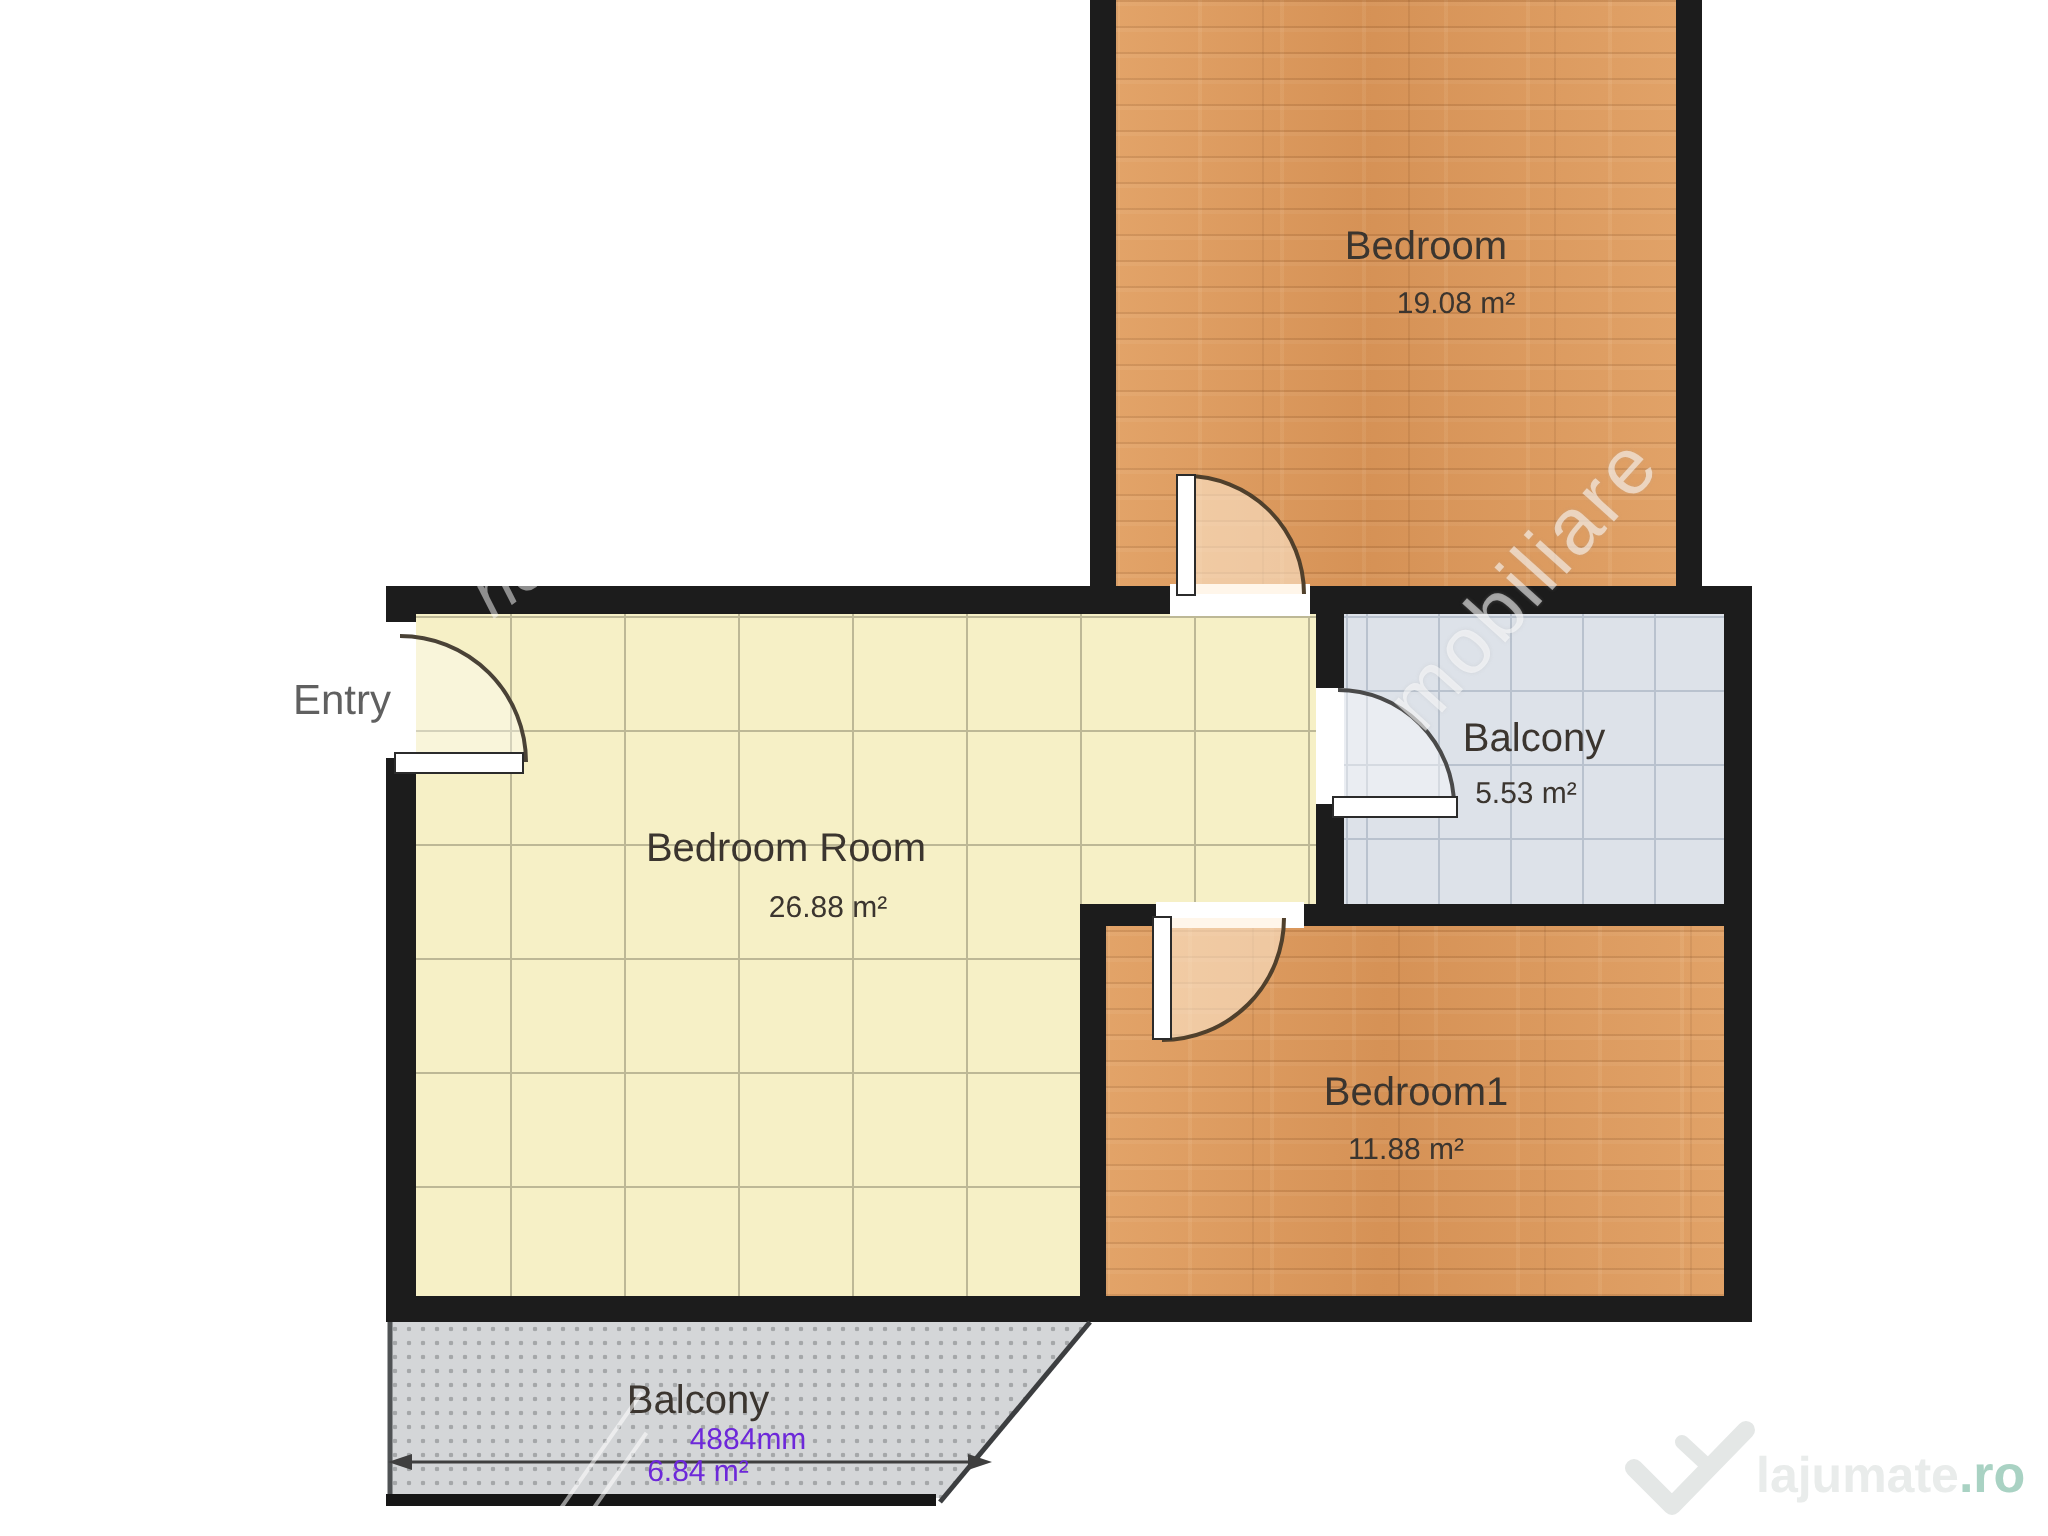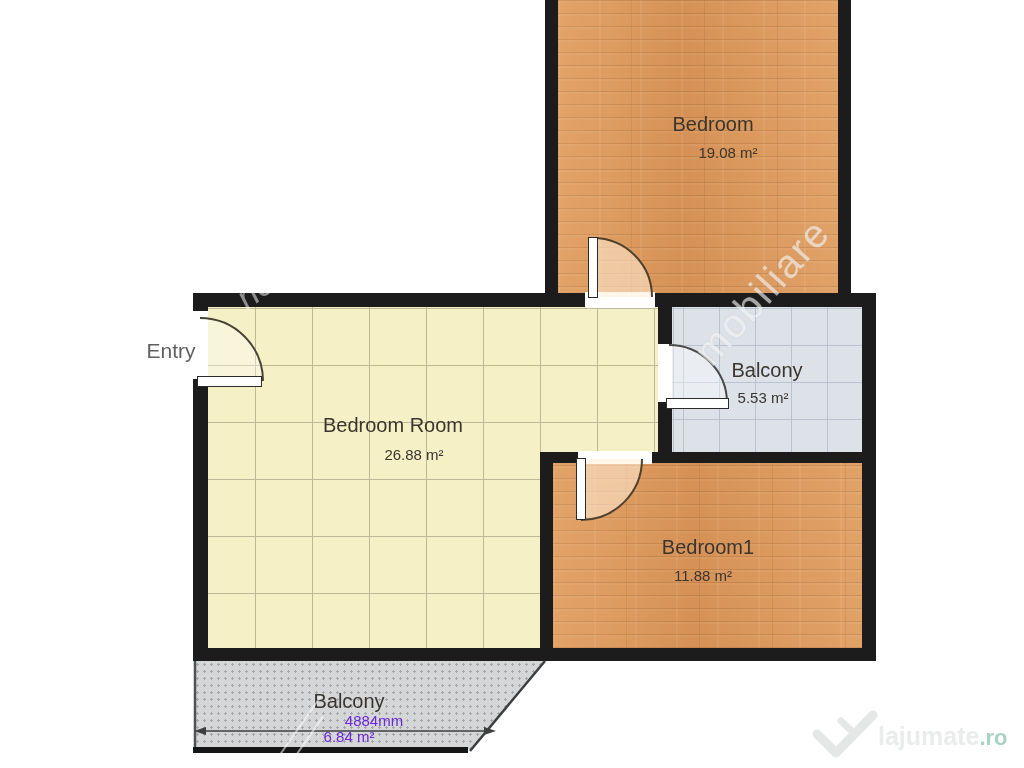--- a/index.html
+++ b/index.html
@@ -54,21 +54,21 @@
     font-size:40px;letter-spacing:2px;color:rgba(255,255,255,0.55);
     text-shadow:0 0 2px rgba(175,175,175,0.25);
   }
   .wm-script{
     transform:translate(-50%,-50%) rotate(-38deg);
     font-style:italic;font-size:34px;color:rgba(255,255,255,0.5);
   }
   .wm-stroke{background:rgba(255,255,255,0.55);transform:rotate(-55deg);}
   .brand{display:flex;align-items:baseline;}
   .brand-main{font-weight:bold;font-size:25px;color:#e9eceb;letter-spacing:0;}
-  .brand-tld{font-weight:bold;font-size:22px;color:#a9d2c3;}
+  .brand-tld{font-weight:bold;font-size:26px;color:#a9d2c3;}
   svg{pointer-events:none;}
 </style>
 </head>
 <body>
 
 <div class="abs floor-wood" style="left:558px;top:0;width:280px;height:293px;"></div>
 <div class="abs floor-tile" style="left:208px;top:307px;width:450px;height:341px;"></div>
 <div class="abs floor-bath" style="left:672px;top:307px;width:190px;height:145px;"></div>
 <div class="abs floor-wood" style="left:553px;top:452px;width:309px;height:196px;"></div>
 <div class="abs floor-balcony" style="left:194px;top:661px;width:351px;height:88px;"></div>

